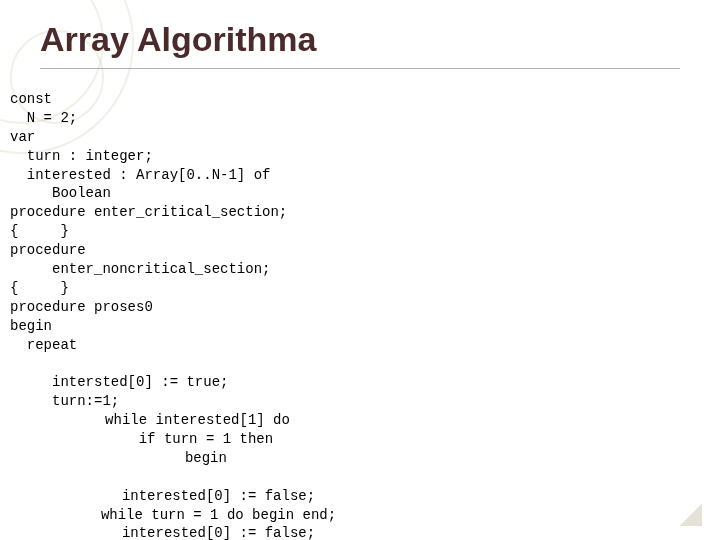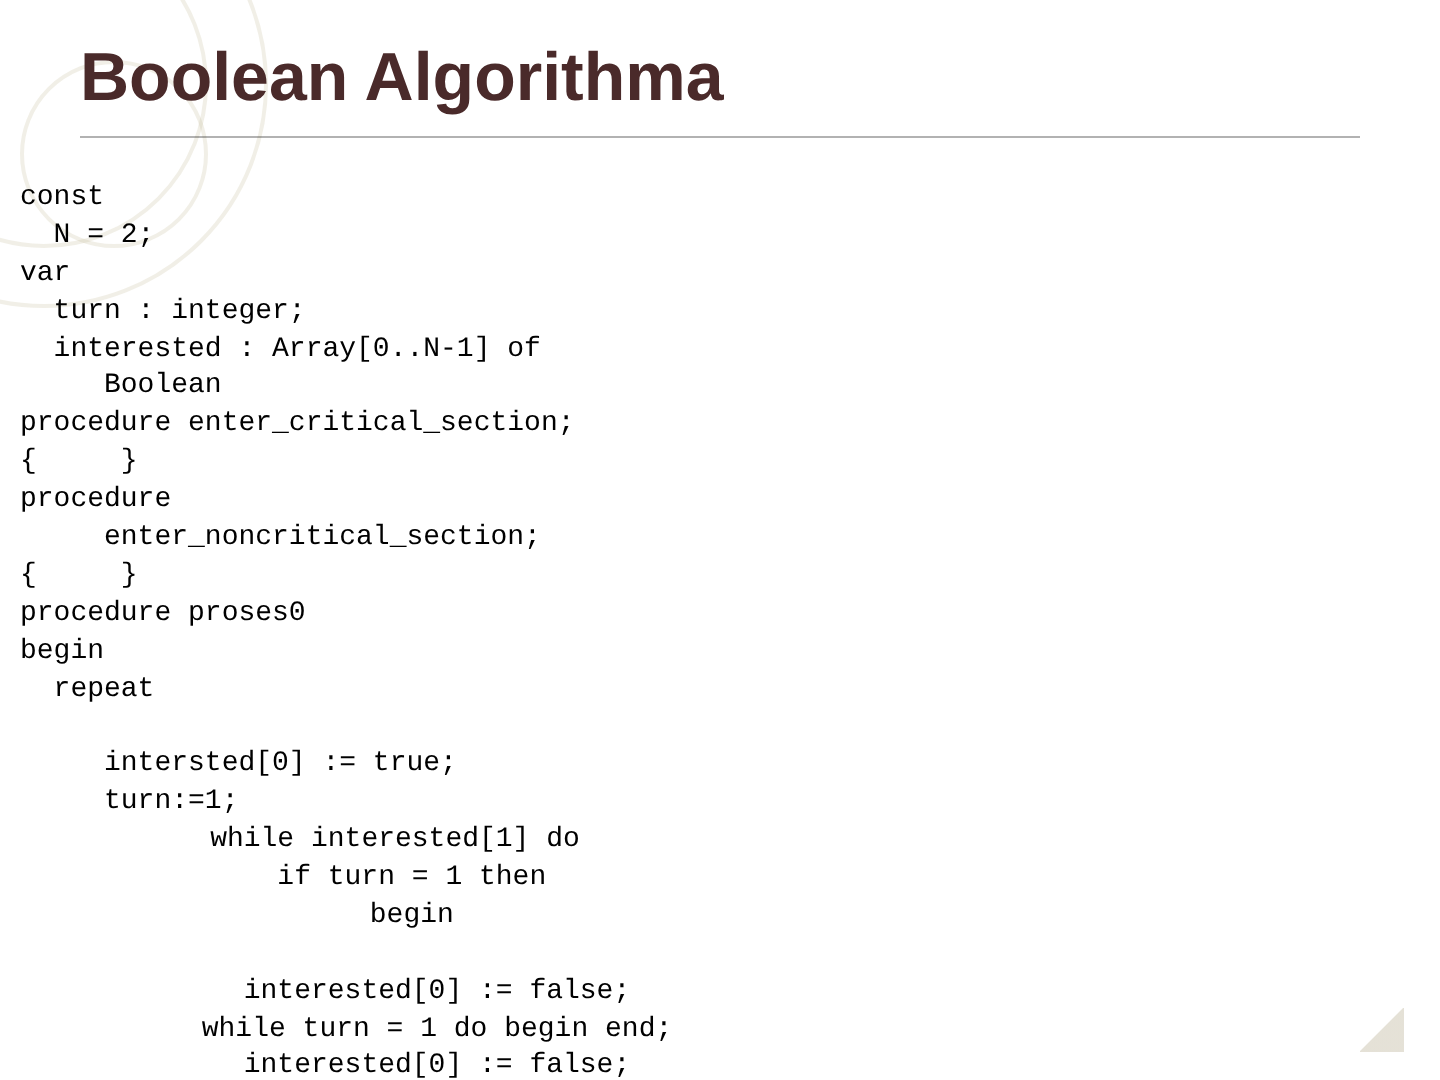--- a/index.html
+++ b/index.html
@@ -76,21 +76,21 @@
     background: linear-gradient(135deg, transparent 48%, rgba(180,170,140,0.35) 50%);
   }
 </style>
 </head>
 <body>
 
 <div class="deco-circle c1"></div>
 <div class="deco-circle c2"></div>
 <div class="deco-circle c3"></div>
 
-<div class="title">Boolean Algorithma</div>
+<div class="title">Array Algorithma</div>
 <div class="title-underline"></div>
 
 <div class="columns">
   <div class="col col-left">const
   N = 2;
 var
   turn : integer;
   interested : Array[0..N-1] of
      Boolean
 procedure enter_critical_section;

